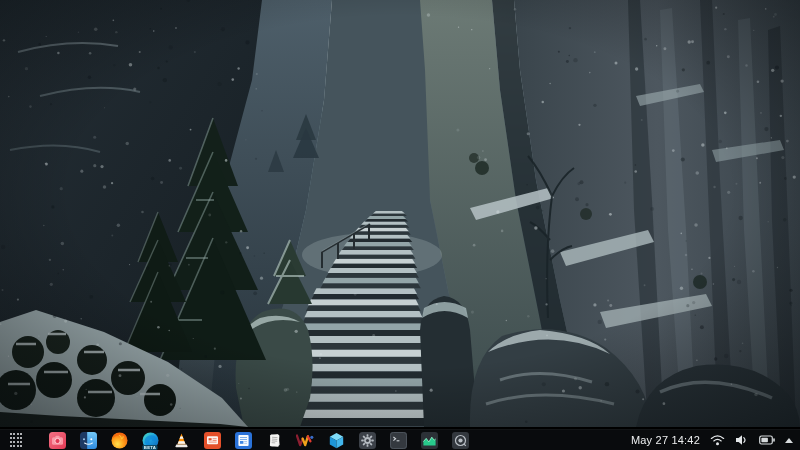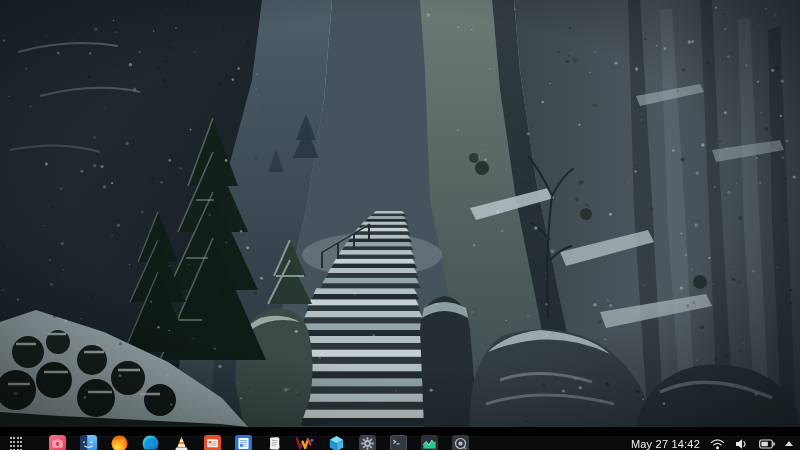--- a/index.html
+++ b/index.html
@@ -1,21 +1,21 @@
 <!DOCTYPE html>
 <html><head>
 <meta charset="utf-8">
 <style>
   html,body{margin:0;padding:0;background:#000;}
   .stage{position:relative;width:800px;height:450px;overflow:hidden;font-family:"Liberation Sans",sans-serif;}
   
   .wallpaper{position:absolute;left:0;top:0;width:800px;height:427px;}
   .wallpaper svg{display:block;width:100%;height:100%;}
   
-  .taskbar{position:absolute;left:0;bottom:0;width:800px;height:14px;background:#090b0d;
+  .taskbar{position:absolute;left:0;bottom:0;width:800px;height:21px;background:#090b0d;
            border-top:1px solid rgba(255,255,255,0.04);box-sizing:border-box;
            display:flex;align-items:center;justify-content:space-between;padding:0 7px;}
   .dock{display:flex;align-items:center;gap:13px;}
   .appbtn{position:relative;width:18px;height:18px;padding:0;margin:0;border:none;background:none;
           display:flex;align-items:center;justify-content:center;cursor:pointer;}
   .launcher{margin-right:10px;}
   .dotgrid{width:14px;height:14px;display:grid;grid-template-columns:repeat(4,1fr);align-content:space-between;justify-items:center;}
   .dotgrid i{display:block;width:2px;height:2px;border-radius:50%;background:#e7eaec;}
   .beta{position:absolute;bottom:-2px;left:50%;transform:translateX(-50%) scale(0.72);
         background:#0e4a66;color:#dff6fb;font-size:6px;line-height:7px;padding:0 2px;border-radius:2px;

